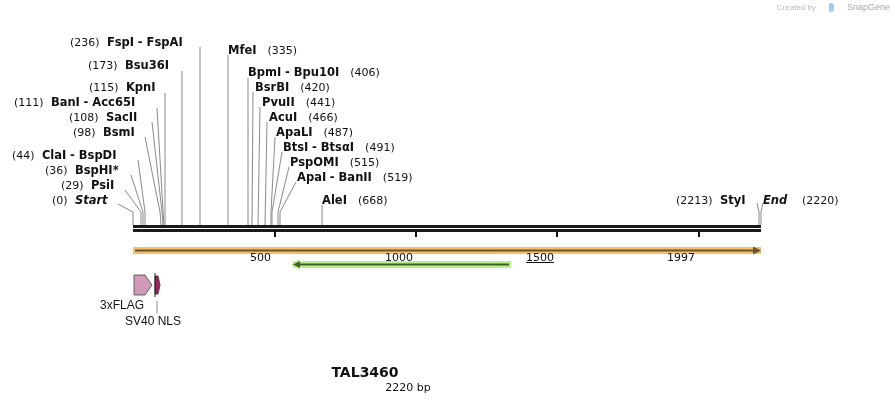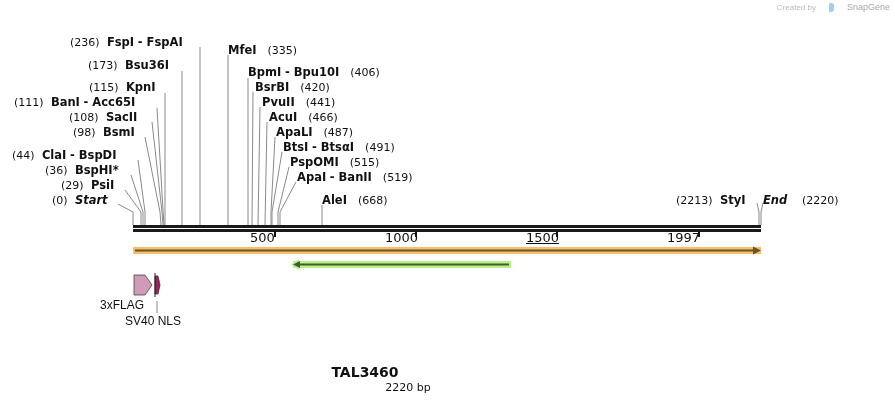--- a/index.html
+++ b/index.html
@@ -8,21 +8,21 @@
   #map { position: absolute; left: 0; top: 0; }
   .credit { position: absolute; right: 5px; top: 2px; font-size: 8px; color: #b9b9b9;
             font-family: Liberation Sans, sans-serif; display: flex; align-items: center; gap: 13px; }
   .credit .brand { font-size: 9px; color: #a8a8a8; }
   .credit .logo { width: 5px; height: 9px; background: #9fd0ef; border-radius: 1px 3px 3px 1px; display: inline-block; }
   .lbl { position: absolute; white-space: nowrap; font-size: 11.5px; line-height: 14px; }
   .lbl .pos { font-weight: normal; color: #111; font-size: 11px; }
   .lbl .name { font-weight: bold; }
   .lbl .sep { font-weight: bold; }
   .lbl .italic { font-style: italic; }
-  .tick { position: absolute; font-size: 13px; line-height: 12px; }
+  .tick { position: absolute; font-size: 11px; line-height: 12px; margin-top: 20px; }
   .feat-label { position: absolute; font-size: 12px; white-space: nowrap; font-family: Liberation Sans, sans-serif; }
   .title { position: absolute; left: 0; width: 730px; text-align: center; top: 364px; font-weight: bold; font-size: 14px; }
   .subtitle { position: absolute; left: 0; width: 816px; text-align: center; top: 381px; font-size: 11px; }
 </style>
 </head>
 <body>
 
 <div class="credit">
   <span>Created by</span>
   <span class="logo"></span>

